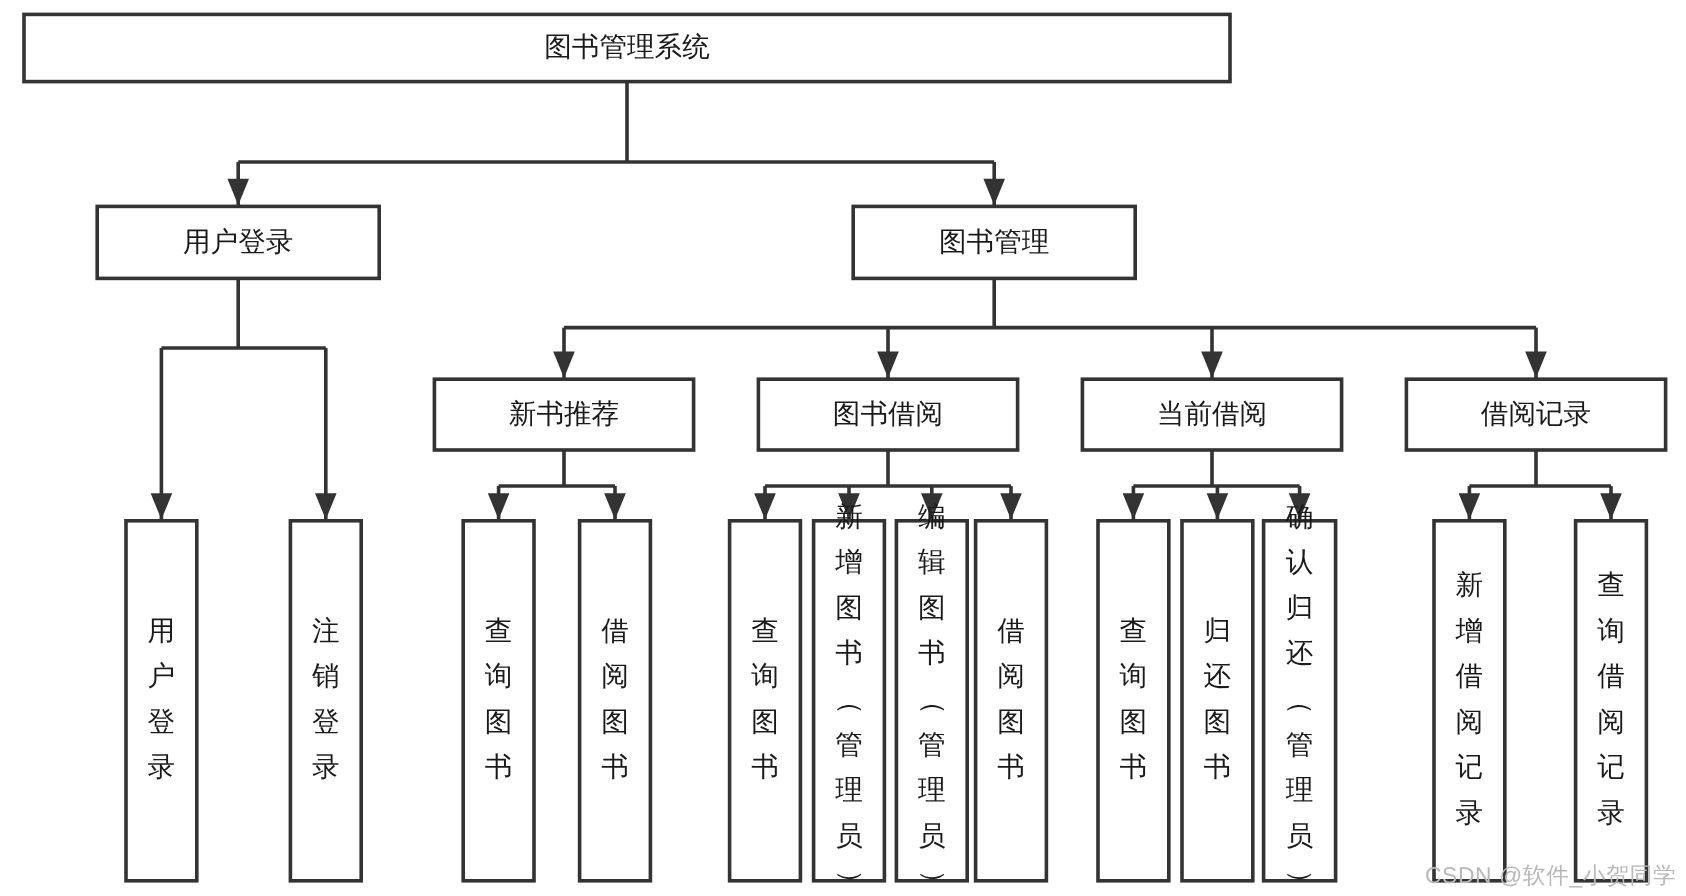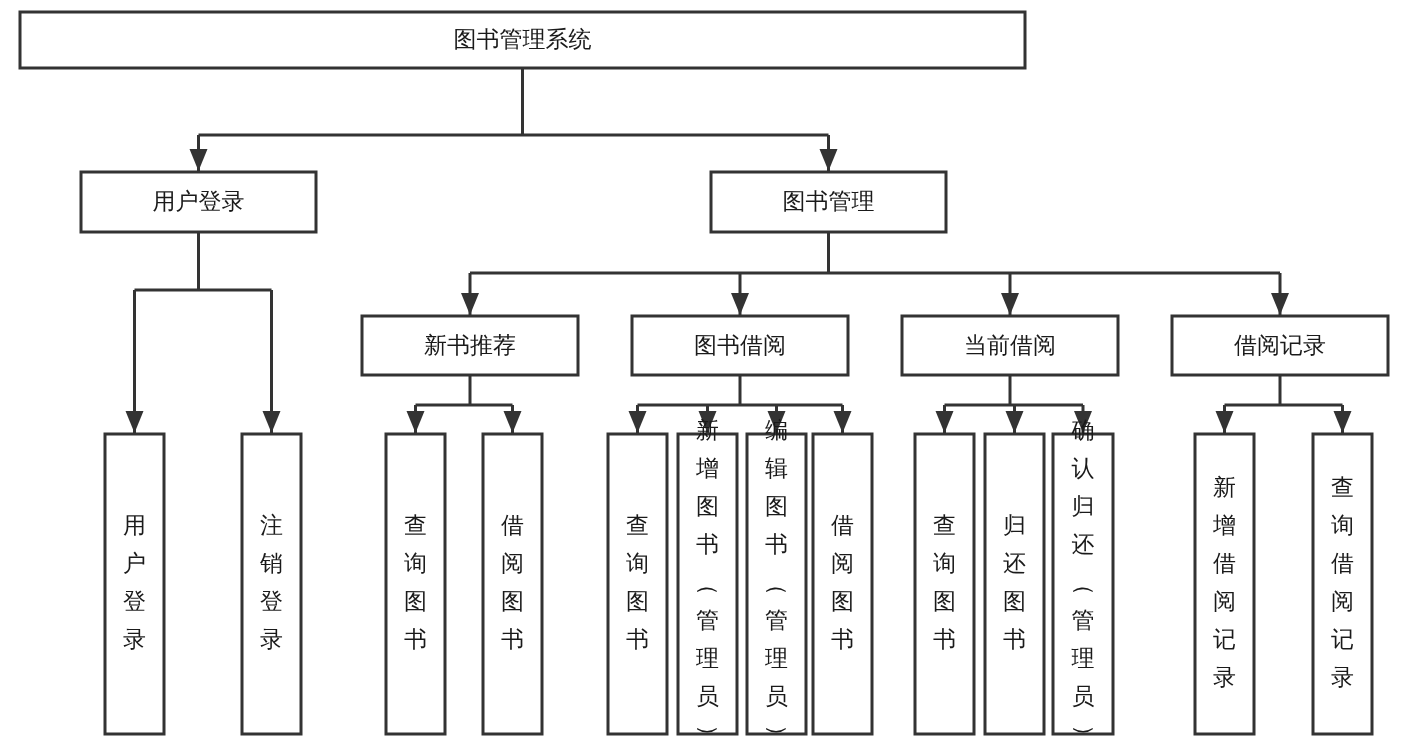--- a/index.html
+++ b/index.html
@@ -263,13 +263,14 @@
           <rect x="1313" y="434" width="59" height="300" class="node-box"></rect>
           <text x="1342.5" y="489" class="node-label-v">查</text>
           <text x="1342.5" y="527" class="node-label-v">询</text>
           <text x="1342.5" y="565" class="node-label-v">借</text>
           <text x="1342.5" y="603" class="node-label-v">阅</text>
           <text x="1342.5" y="641" class="node-label-v">记</text>
           <text x="1342.5" y="679" class="node-label-v">录</text>
         </g>
       </g>
   </svg>
+  <div class="watermark-text">CSDN @软件_小贺同学</div>
 </div>
 
 </body></html>

